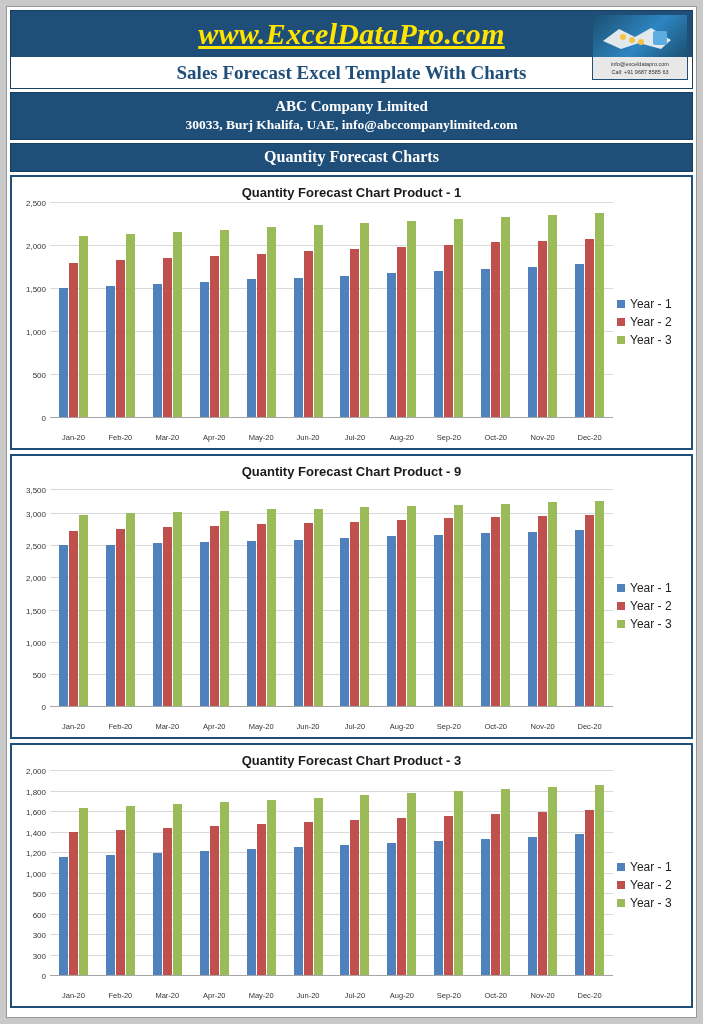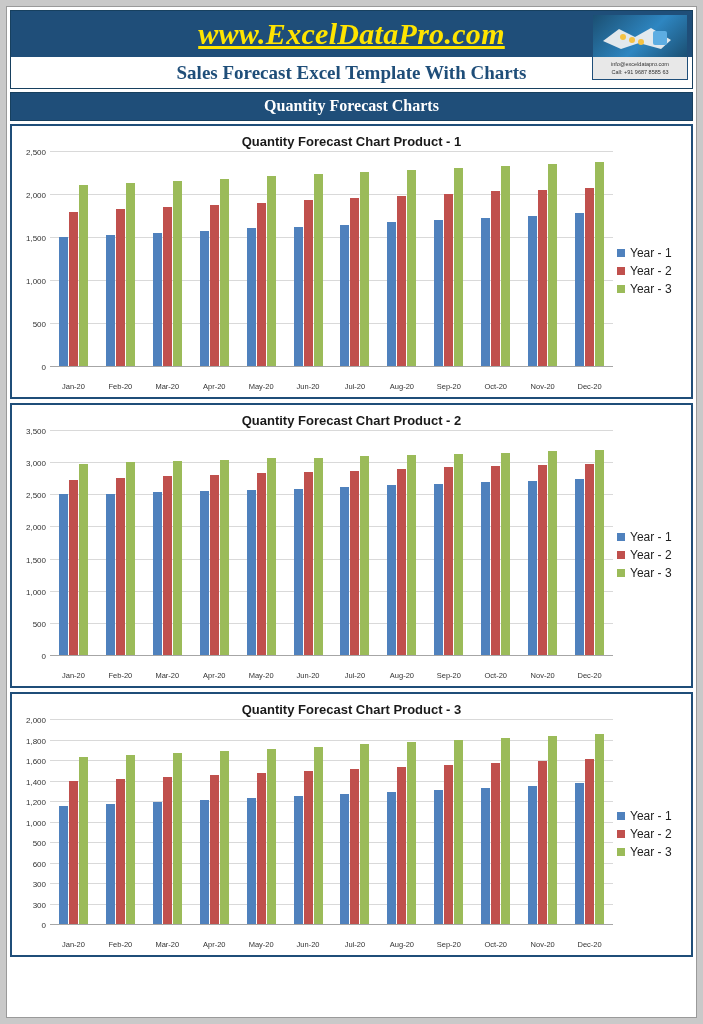--- a/index.html
+++ b/index.html
@@ -221,20 +221,24 @@
             <rect x="52" y="8" width="14" height="14" rx="2" fill="#5dade2"></rect>
           </svg>
         </div>
         <div class="logo-bottom">
           <div>info@exceldatapro.com</div>
           <div>Call: +91 9687 8585 63</div>
         </div>
       </div>
     </div>
 
+    <div class="company-band">
+      <div class="company-name">ABC Company Limited</div>
+      <div class="company-addr">30033, Burj Khalifa, UAE, info@abccompanylimited.com</div>
+    </div>
 
     <div class="section-band">
       <div class="section-title">Quantity Forecast Charts</div>
     </div>
 
     <div class="charts" id="charts-root">
         <div class="chart-panel">
           <div class="chart-title">Quantity Forecast Chart Product - 1</div>
           <div class="plot-wrap">
             <div class="yaxis-pad"></div>
@@ -349,21 +353,21 @@
                 <div class="legend-row">
                   <span class="legend-swatch" style="background: rgb(155, 187, 89);"></span>
                   <span>Year - 3</span>
                 </div>
               </div>
             </div>
           </div>
           <div style="height: 6px;"></div>
         </div>
         <div class="chart-panel">
-          <div class="chart-title">Quantity Forecast Chart Product - 2</div>
+          <div class="chart-title">Quantity Forecast Chart Product - 9</div>
           <div class="plot-wrap">
             <div class="yaxis-pad"></div>
             <div style="flex: 1 1 auto;">
               <div class="plot-area" style="height: 225px;">
                 <div class="axis-line-x" style="top: 225px;">
                   <span class="ytick">0</span>
                 </div>
                 <div class="grid-line" style="top: 192.857px;">
                   <span class="ytick">500</span>
                 </div>
@@ -375,21 +379,21 @@
                 </div>
                 <div class="grid-line" style="top: 96.4286px;">
                   <span class="ytick">2,000</span>
                 </div>
                 <div class="grid-line" style="top: 64.2857px;">
                   <span class="ytick">2,500</span>
                 </div>
                 <div class="grid-line" style="top: 32.1429px;">
                   <span class="ytick">3,000</span>
                 </div>
-                <div class="grid-line" style="top: 0px;">
+                <div class="grid-line" style="top: 8px;">
                   <span class="ytick">3,500</span>
                 </div>
                 <div class="groups">
                   <div class="group">
                     <div class="bar" title="Year - 1 Jan-20: 2500" style="background: rgb(79, 129, 189); height: 160.714px;"></div>
                     <div class="bar" title="Year - 2 Jan-20: 2730" style="background: rgb(192, 80, 77); height: 175.5px;"></div>
                     <div class="bar" title="Year - 3 Jan-20: 2975" style="background: rgb(155, 187, 89); height: 191.25px;"></div>
                   </div>
                   <div class="group">
                     <div class="bar" title="Year - 1 Feb-20: 2510" style="background: rgb(79, 129, 189); height: 161.357px;"></div>

